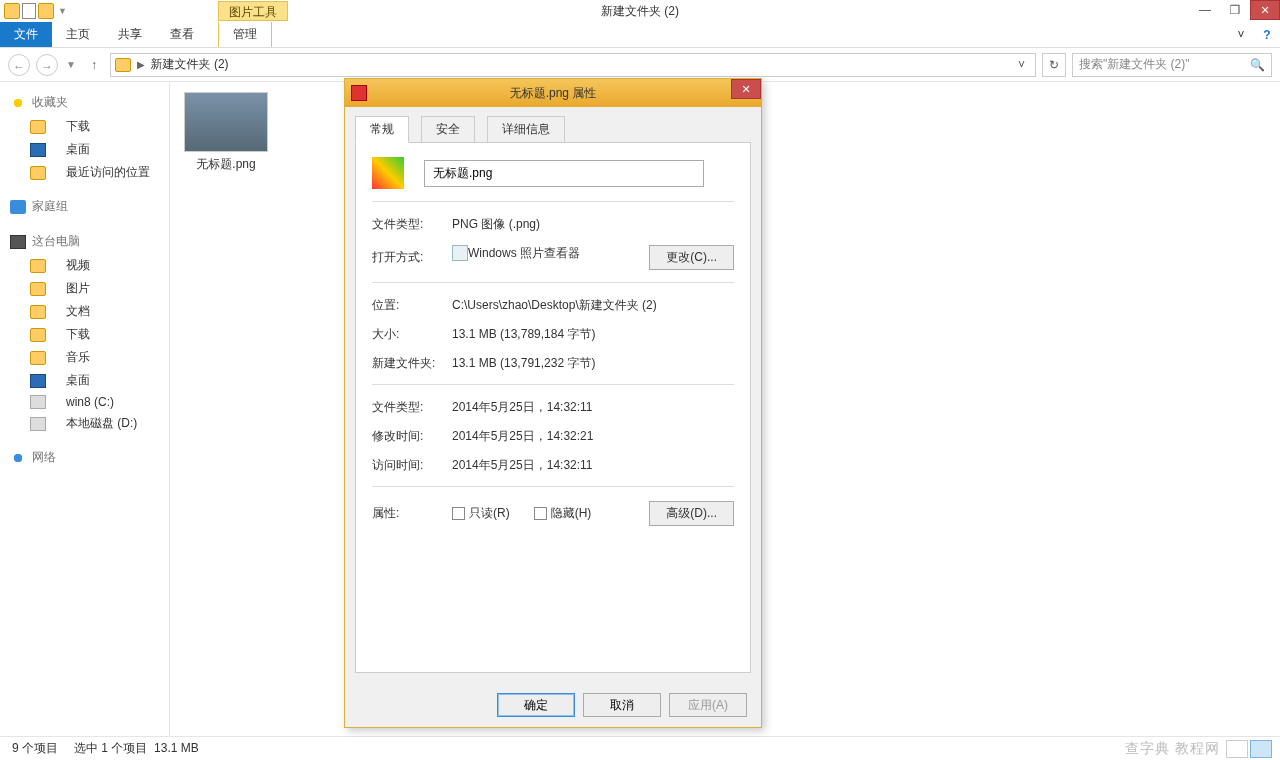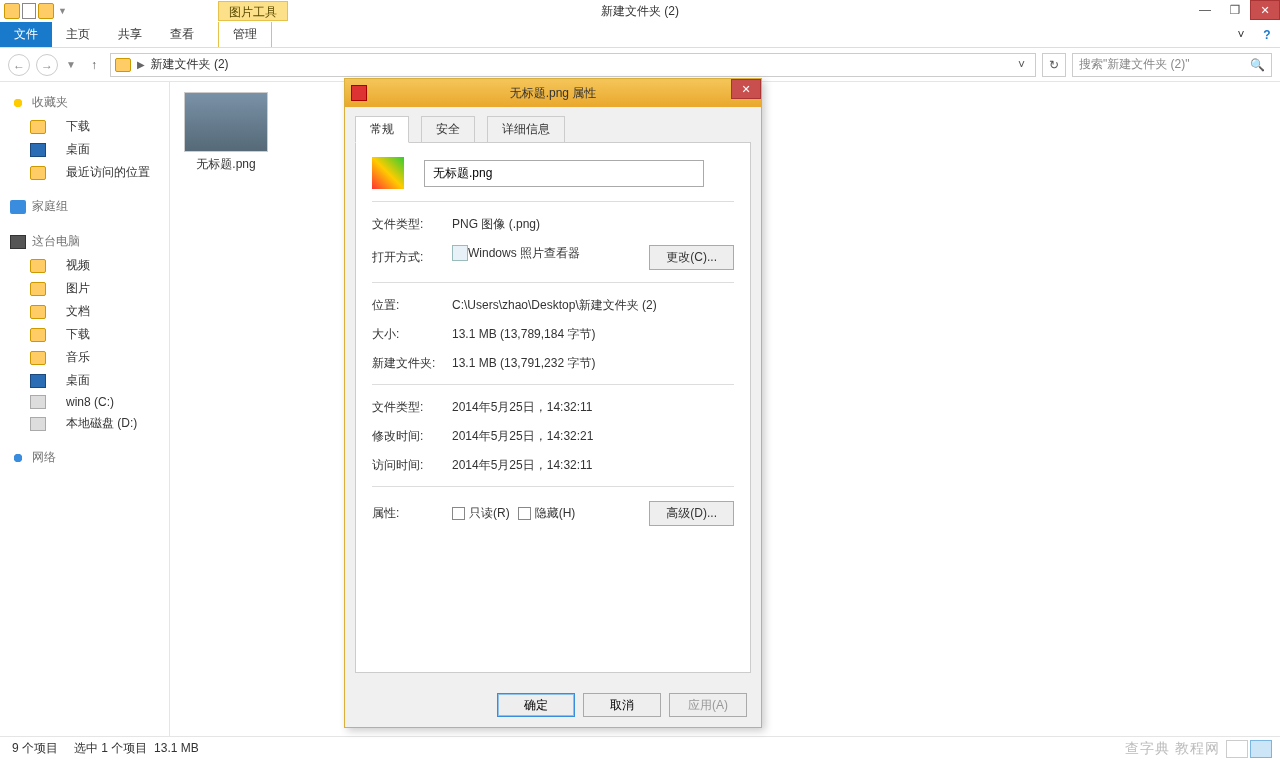--- a/index.html
+++ b/index.html
@@ -82,21 +82,21 @@
 .dialog .tab-body { margin: 0 10px 10px 10px; border:1px solid #ccc; background:#fff; flex:1; padding: 14px 16px; }
 .dialog .row { display:flex; align-items:center; margin-bottom: 12px; }
 .dialog .label { width: 80px; color:#333; }
 .dialog .value { color:#333; flex:1; }
 .dialog .hr { border:0; border-top:1px solid #ddd; margin: 8px 0 14px 0; }
 .dialog .file-icon-big { width:32px; height:32px; background: linear-gradient(45deg,#f33,#fc0,#3c3); margin-right: 20px; }
 .dialog .fname-box { border:1px solid #aaa; padding: 4px 8px; width: 280px; }
 .dialog .open-with { display:flex; align-items:flex-start; }
 .dialog .ow-icon { width:16px; height:16px; background:#e8f0f8; border:1px solid #9bb; }
 .dialog .btn { border:1px solid #aaa; background:#eee; padding: 3px 16px; color:#333; margin-left:auto; }
-.dialog .attrs { display:flex; align-items:center; gap: 8px; }
+.dialog .attrs { display:flex; align-items:center; gap: 24px; }
 .dialog .chk { display:flex; align-items:center; gap:4px; }
 .dialog .chk .box { width:13px; height:13px; border:1px solid #888; background:#fff; }
 .dialog .dlg-buttons { display:flex; gap:8px; justify-content:flex-end; padding: 10px 14px; }
 .dialog .dlg-buttons .dbtn { width:78px; height:24px; border:1px solid #aaa; background:#eee; display:flex; align-items:center; justify-content:center; }
 .dialog .dlg-buttons .dbtn.primary { border:1px solid #3a8dde; box-shadow: 0 0 0 1px #8fc0ea inset; }
 .dialog .dlg-buttons .dbtn.disabled { color:#999; }
 </style>
 </head>
 <body>
 

